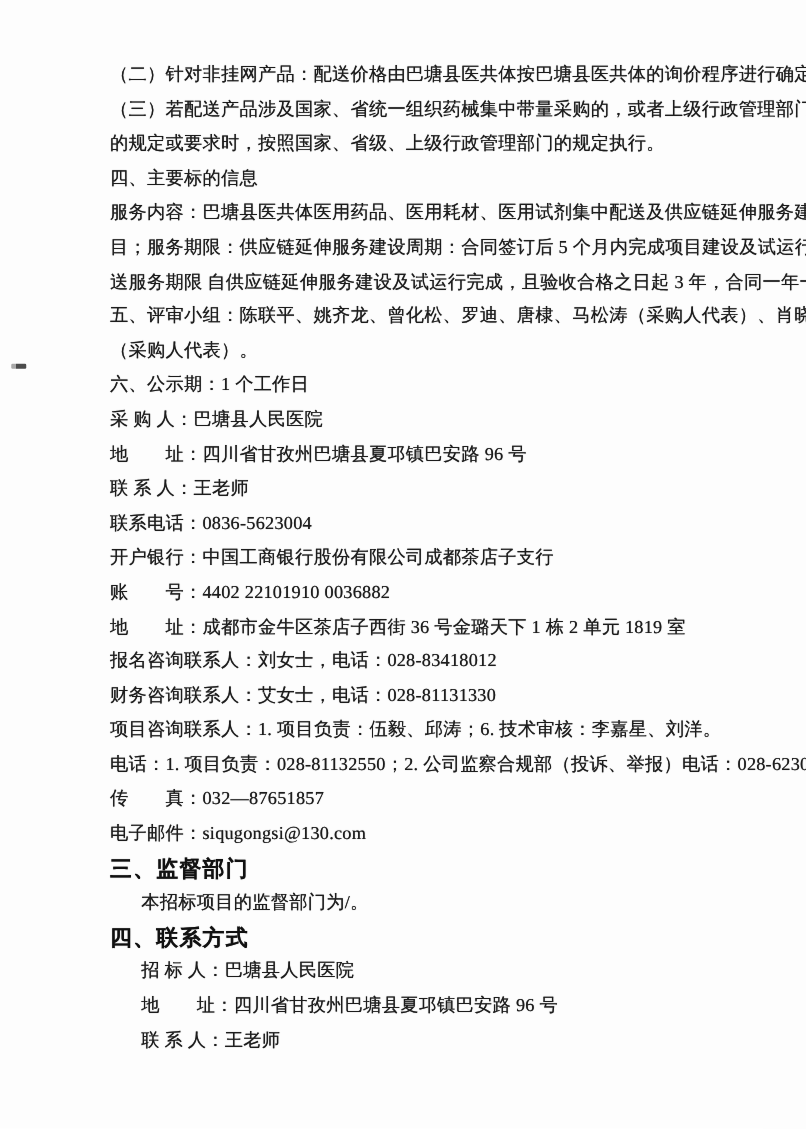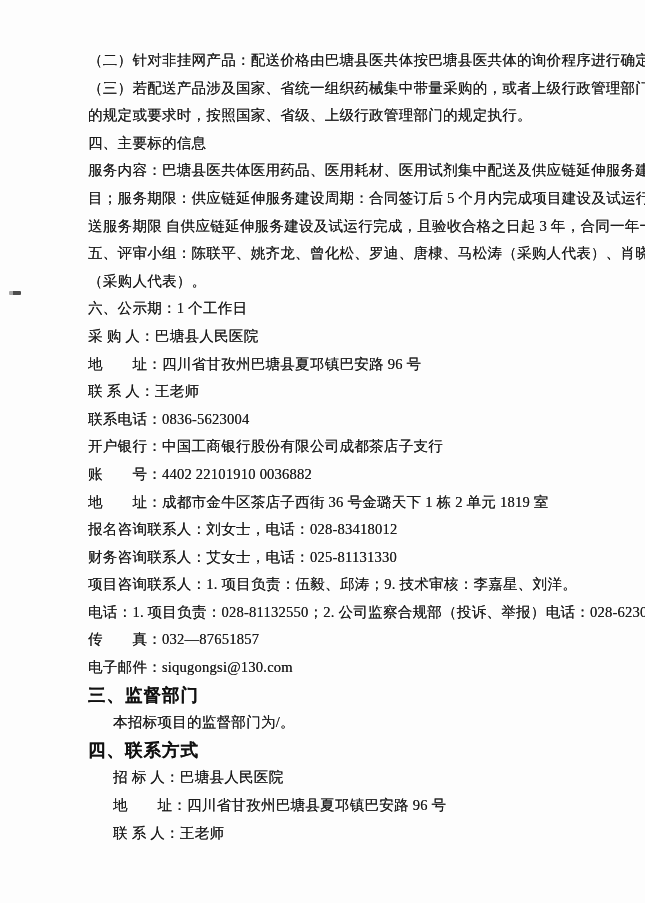--- a/index.html
+++ b/index.html
@@ -67,22 +67,22 @@
     <div class="line">（采购人代表）。</div>
     <div class="line">六、公示期：1 个工作日</div>
     <div class="line">采 购 人：巴塘县人民医院</div>
     <div class="line">地　　址：四川省甘孜州巴塘县夏邛镇巴安路 96 号</div>
     <div class="line">联 系 人：王老师</div>
     <div class="line">联系电话：0836-5623004</div>
     <div class="line">开户银行：中国工商银行股份有限公司成都茶店子支行</div>
     <div class="line">账　　号：4402 22101910 0036882</div>
     <div class="line">地　　址：成都市金牛区茶店子西街 36 号金璐天下 1 栋 2 单元 1819 室</div>
     <div class="line">报名咨询联系人：刘女士，电话：028-83418012</div>
-    <div class="line">财务咨询联系人：艾女士，电话：025-81131330</div>
-    <div class="line">项目咨询联系人：1. 项目负责：伍毅、邱涛；9. 技术审核：李嘉星、刘洋。</div>
+    <div class="line">财务咨询联系人：艾女士，电话：028-81131330</div>
+    <div class="line">项目咨询联系人：1. 项目负责：伍毅、邱涛；6. 技术审核：李嘉星、刘洋。</div>
     <div class="line">电话：1. 项目负责：028-81132550；2. 公司监察合规部（投诉、举报）电话：028-62306011。</div>
     <div class="line">传　　真：032—87651857</div>
     <div class="line">电子邮件：siqugongsi@130.com</div>
     <div class="line heading">三、监督部门</div>
     <div class="line indent">本招标项目的监督部门为/。</div>
     <div class="line heading">四、联系方式</div>
     <div class="line indent">招 标 人：巴塘县人民医院</div>
     <div class="line indent">地　　址：四川省甘孜州巴塘县夏邛镇巴安路 96 号</div>
     <div class="line indent">联 系 人：王老师</div>
   </div>

